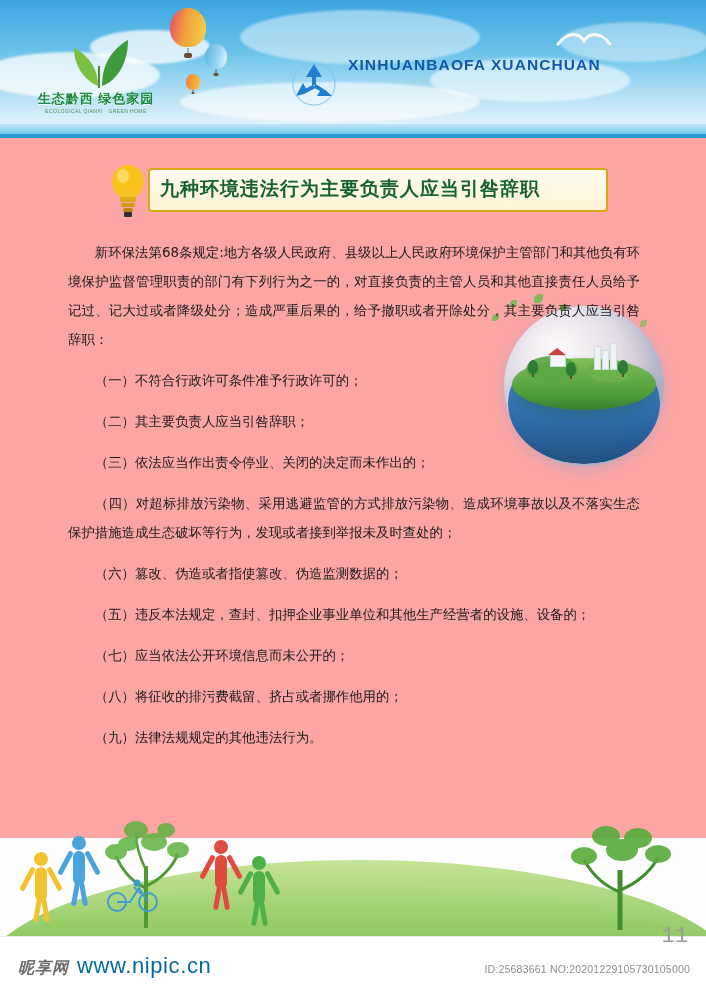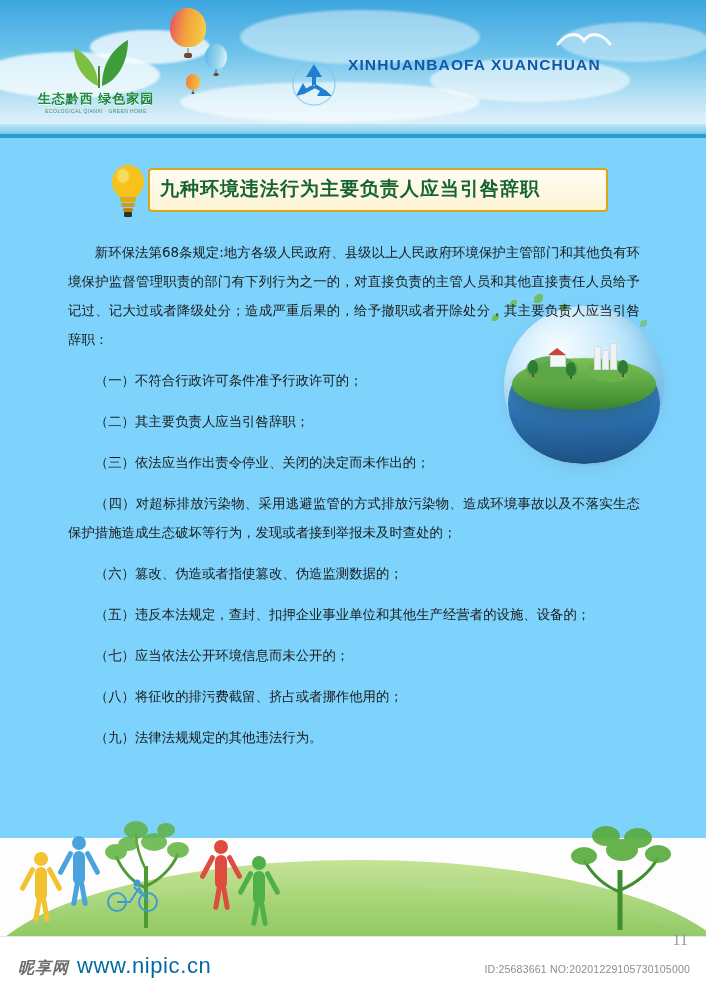--- a/index.html
+++ b/index.html
@@ -88,21 +88,21 @@
   }
   .title-cn{
     position:absolute;left:58px;top:20px;
     color:#0f4f9c;font-size:31px;font-weight:bold;letter-spacing:2px;
     font-family:"DejaVu Sans", sans-serif;
   }
 
   
   .content{
     position:absolute;left:0;top:138px;width:706px;height:700px;
-    background:#7dd3fc;
+    background:#fca5a5;
   }
 
   
   .heading-row{position:absolute;left:104px;top:30px;width:520px;height:44px;}
   .bulb-icon{position:absolute;left:0;top:-6px;width:48px;height:56px;}
   .heading-box{
     position:absolute;left:44px;top:0;width:456px;height:40px;
     border:2px solid #d9a617;border-radius:4px;
     background:linear-gradient(180deg,#fffdf3 0%,#fdf3d4 100%);
   }
@@ -188,21 +188,21 @@
     letter-spacing:1px;
     font-style:italic;
   }
   .wm-url{font-size:22px;color:#0369a1;letter-spacing:.6px;}
   .id-line{
     position:absolute;right:16px;bottom:18px;
     font-size:10.5px;color:#8d8d8d;letter-spacing:.2px;
   }
   .page-num{
     position:absolute;right:18px;bottom:44px;
-    font-size:16px;color:#9a9a9a;font-family:Liberation Serif, serif;
+    font-size:22px;color:#9a9a9a;font-family:Liberation Mono, monospace;
   }
   .bottom-white{
     position:absolute;left:0;bottom:0;width:706px;height:56px;background:#ffffff;
   }
   .bottom-rule{
     position:absolute;left:0;bottom:56px;width:706px;height:1px;background:#e6e6e6;
   }
 </style>
 </head>
 <body>

